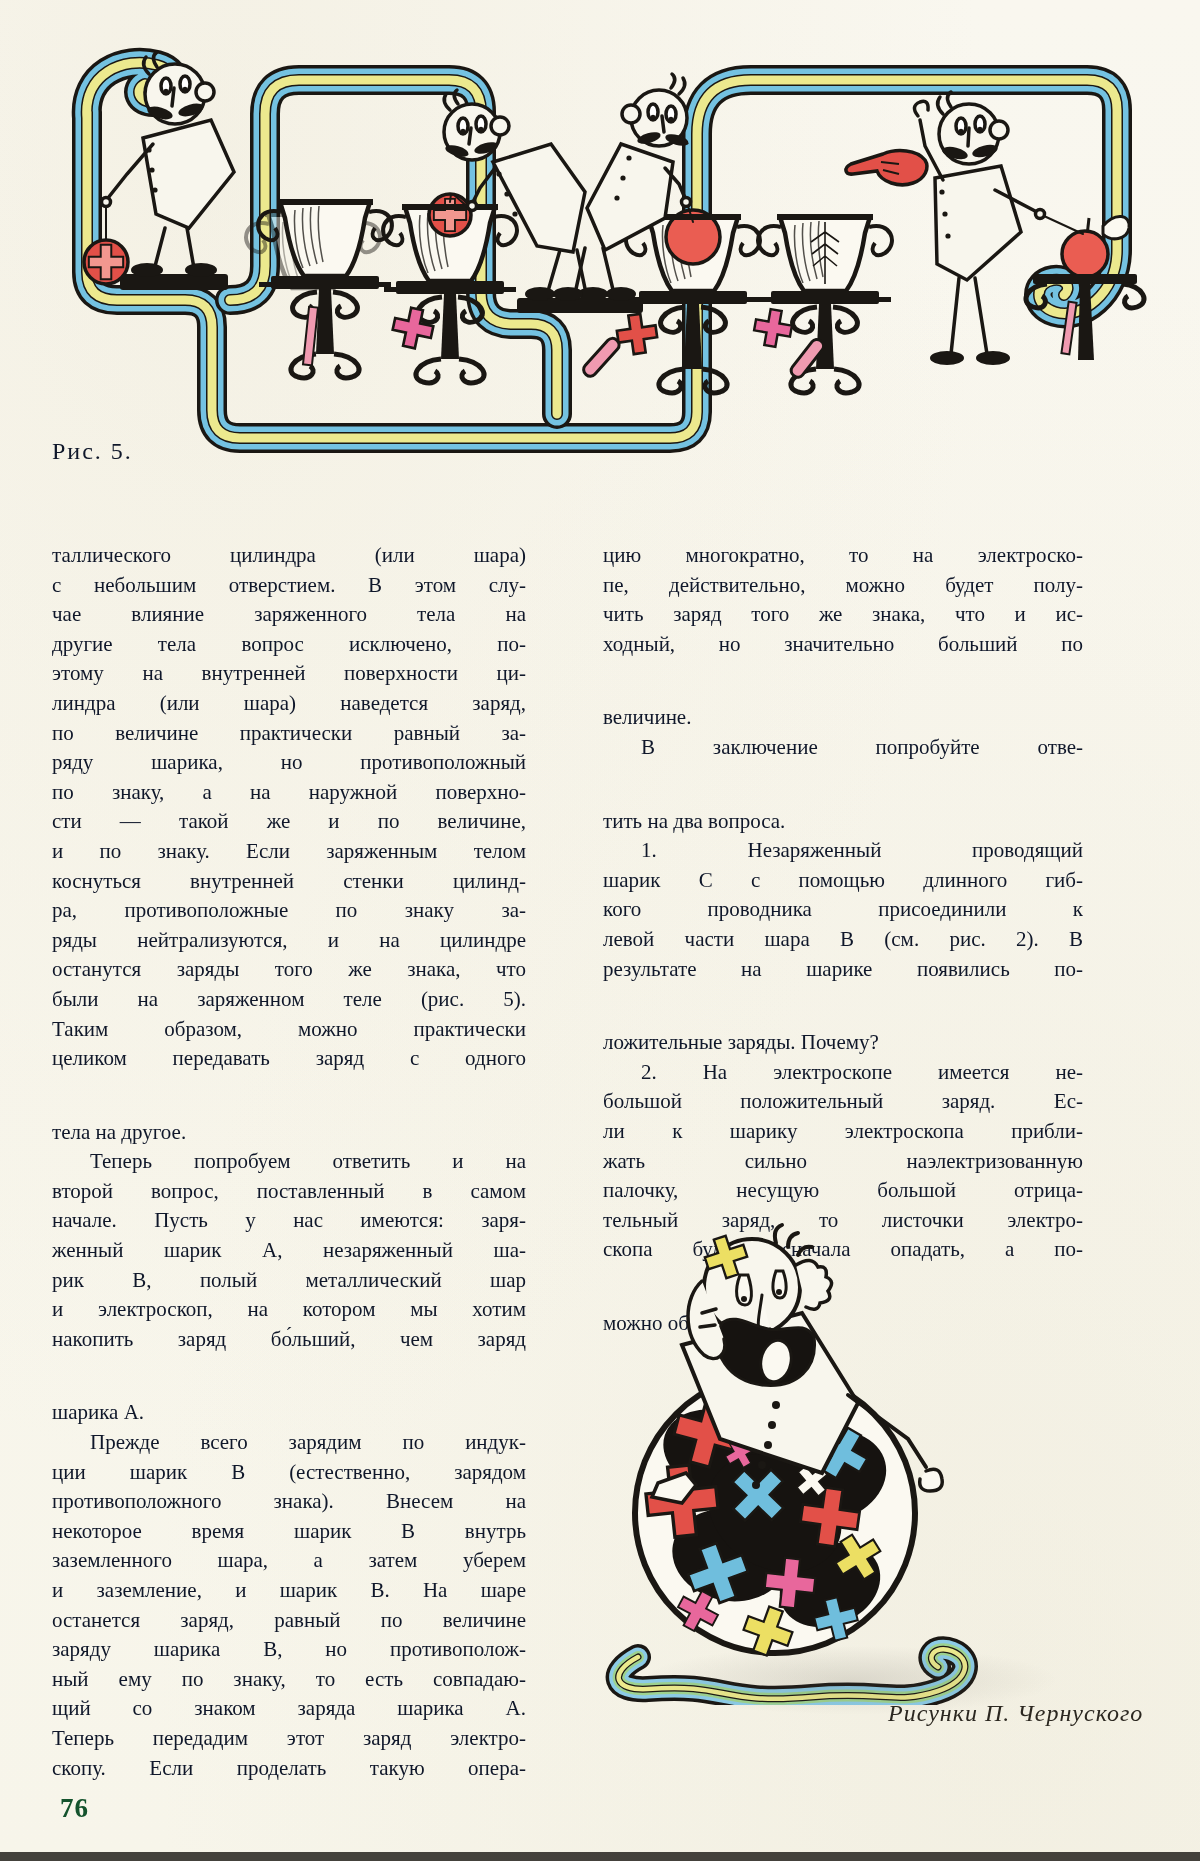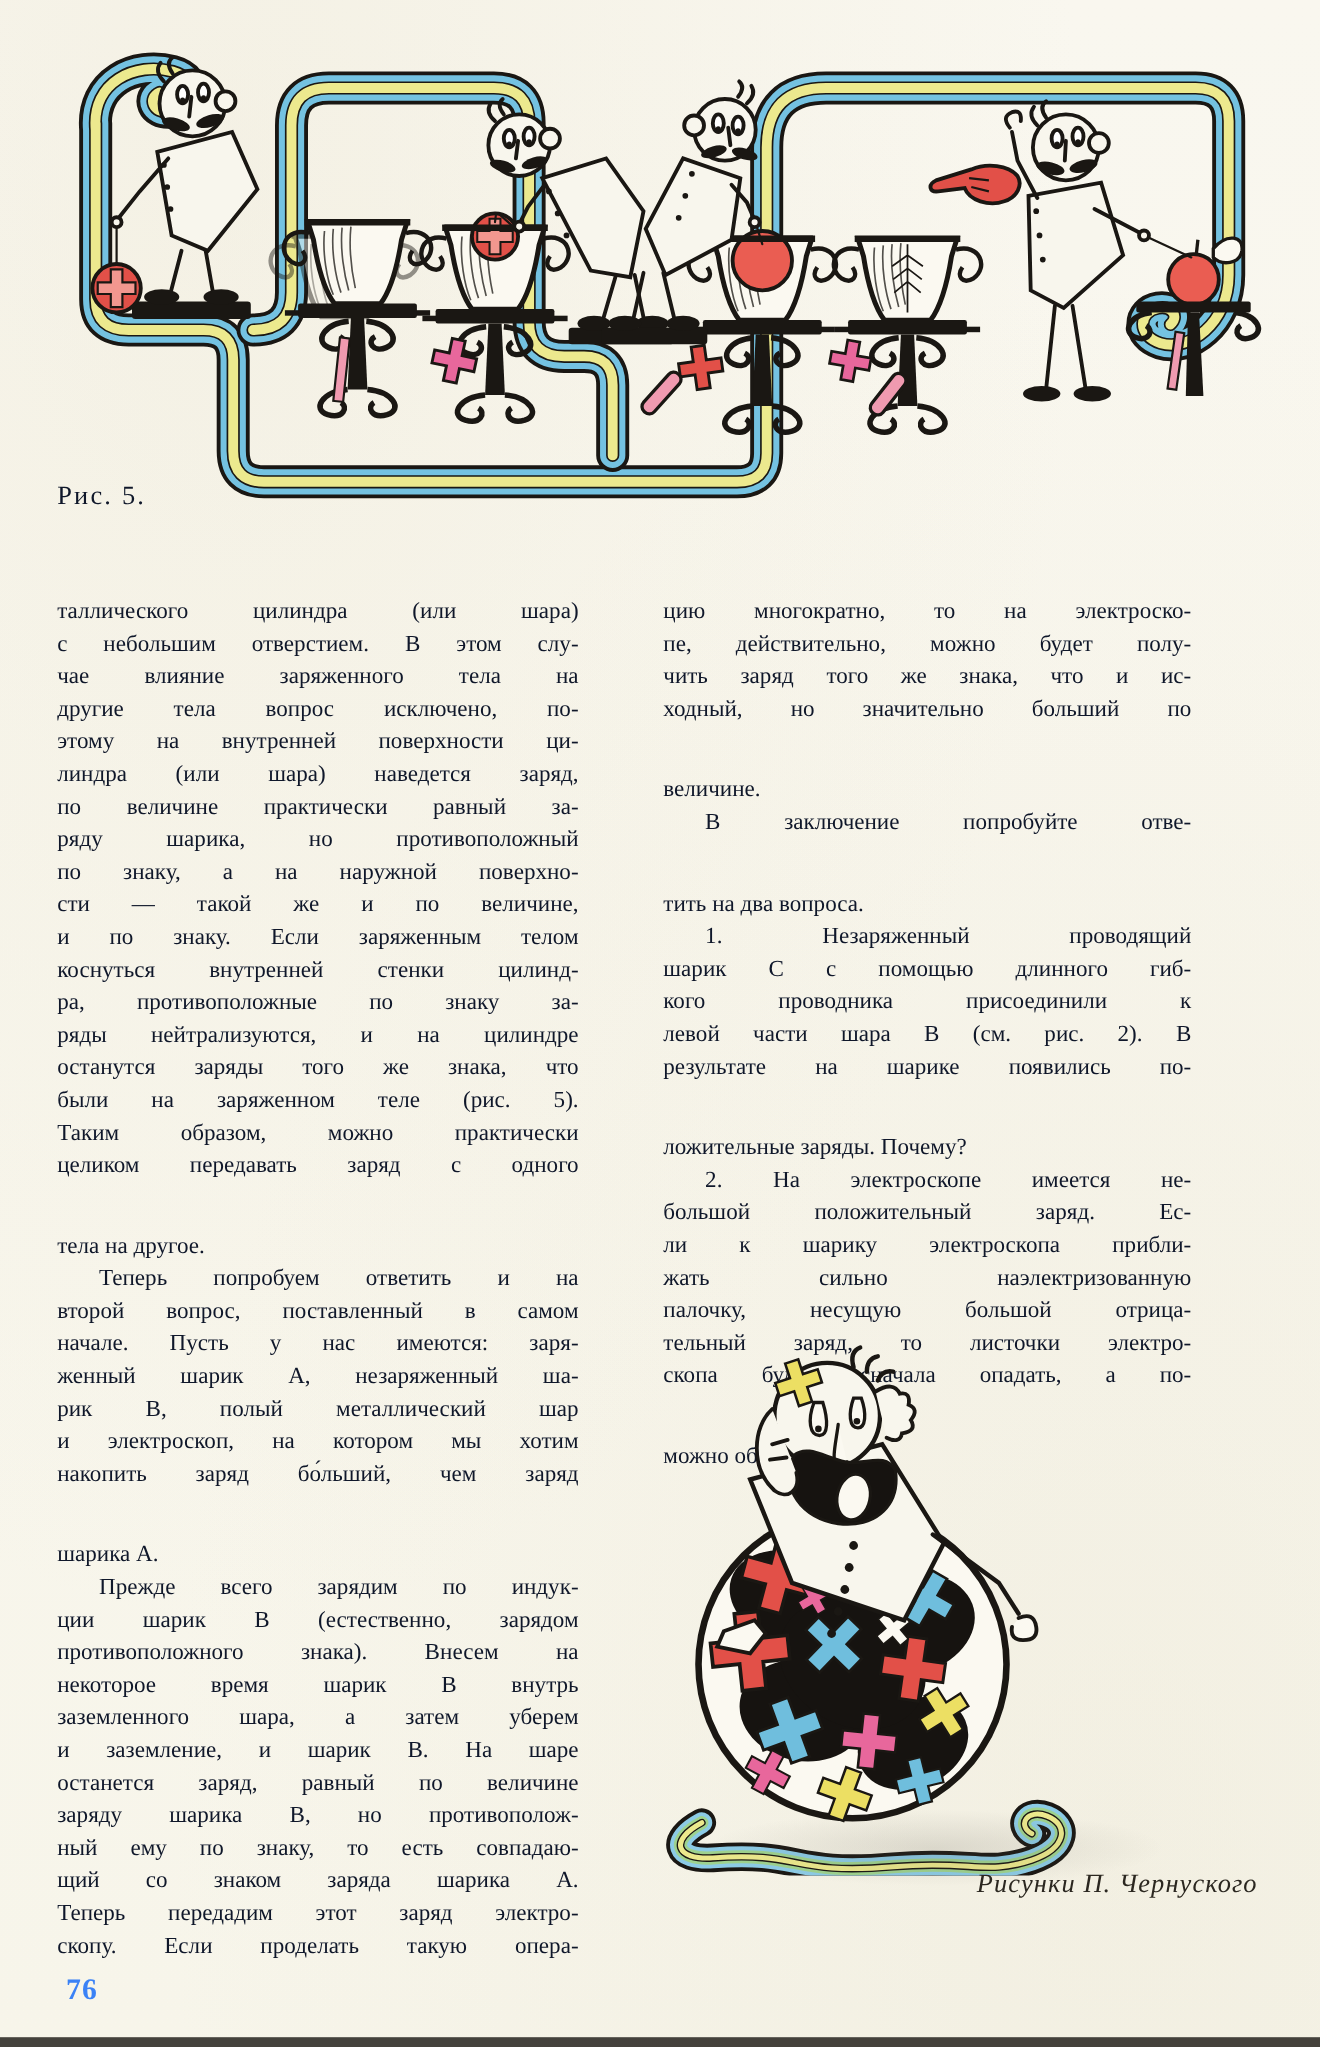--- a/index.html
+++ b/index.html
@@ -24,21 +24,21 @@
   #col-left{left:52px;}
   #col-right{left:603px;width:480px;}
   .tline{text-align:justify;text-align-last:justify;min-height:29.6px;}
   .tline.end{text-align-last:auto;margin-top:44px;}
   .tline.ind{text-indent:38px;}
   #credit{
     left:878px;top:1700px;font-style:italic;font-size:24px;
     letter-spacing:1px;color:#2b2720;white-space:nowrap;margin-left:10px;
   }
   #page-num{
-    left:60px;top:1793px;font-weight:bold;font-size:27px;color:#3b82f6;letter-spacing:1px;
+    left:60px;top:1793px;font-weight:bold;font-size:27px;color:#14532d;letter-spacing:1px;
   }
   #scan-edge{
     left:0;bottom:0;width:1200px;height:9px;background:#24221d;opacity:.85;
   }
   .smudge{
     left:640px;top:1645px;width:420px;height:70px;border-radius:50%;
     background:radial-gradient(ellipse, rgba(90,85,75,.16), transparent 70%);
   }
   svg{display:block;}
 </style>

